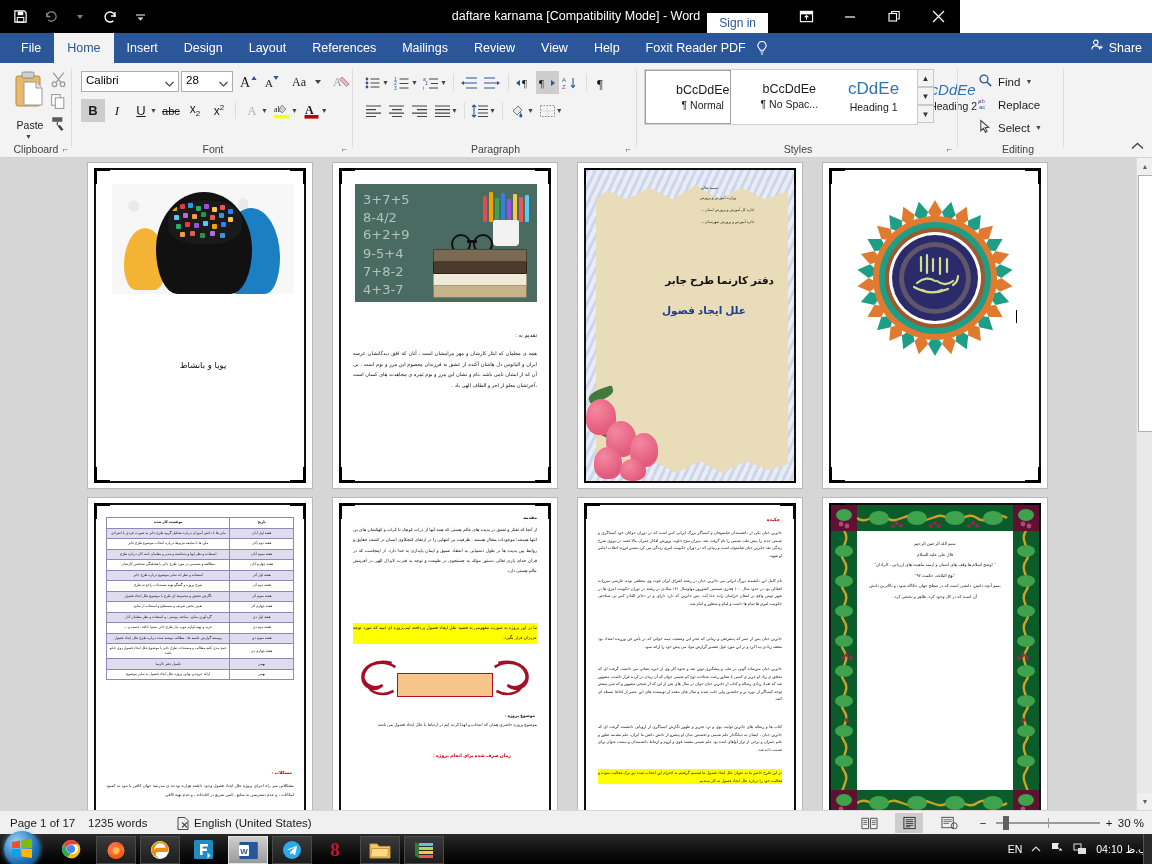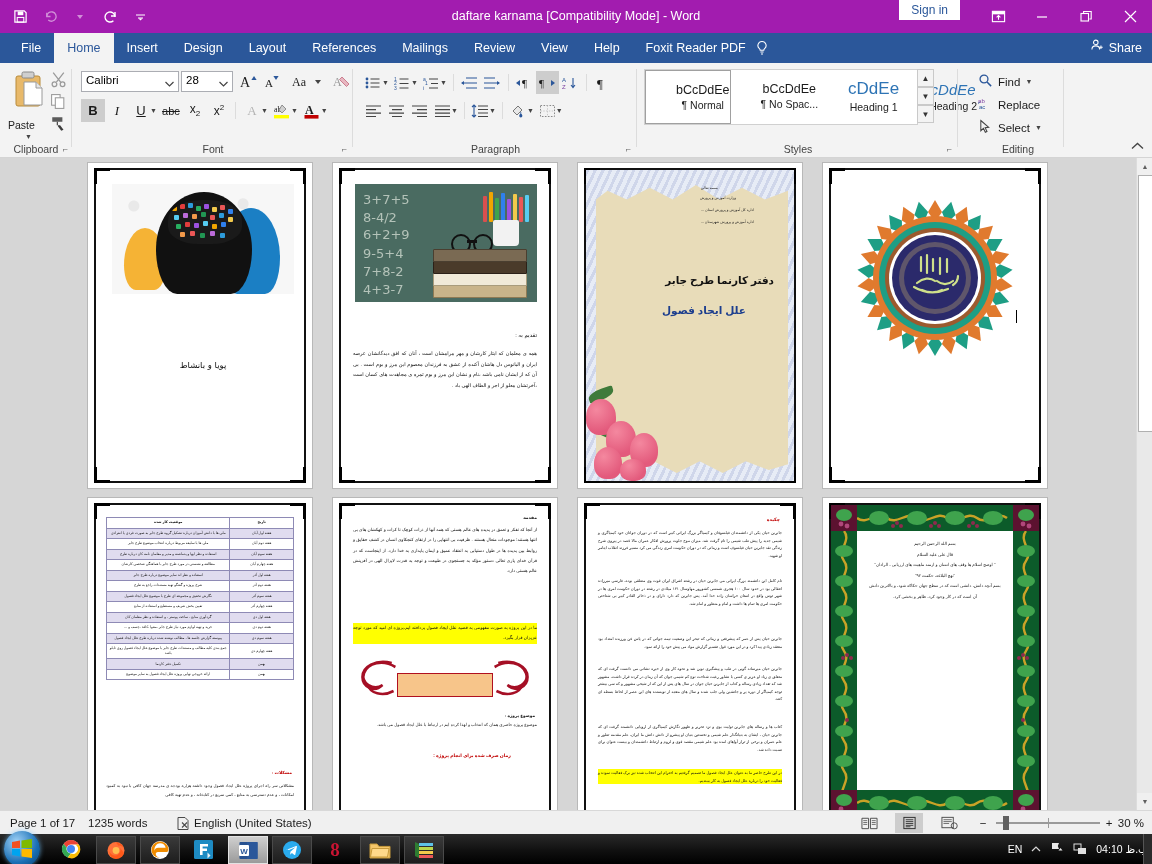--- a/index.html
+++ b/index.html
@@ -5,28 +5,28 @@
 <style>
   html,body{margin:0;padding:0;}
   body{
     width:1152px;height:864px;overflow:hidden;
     font-family:"Liberation Sans","DejaVu Sans",sans-serif;
     background:#fff;-webkit-font-smoothing:antialiased;
   }
   .app{position:relative;width:1152px;height:864px;}
 
   
-  .titlebar{position:absolute;left:0;top:0;width:1152px;height:33px;background:#a21caf;}
+  .titlebar{position:absolute;left:0;top:0;width:960px;height:33px;background:#000000;}
   .qat{position:absolute;left:6px;top:0;height:33px;display:flex;align-items:center;gap:2px;}
   .qat-btn{width:28px;height:26px;display:flex;align-items:center;justify-content:center;color:#fff;}
   .qat-btn svg{display:block;}
   .qat-btn.dim{opacity:.5;}
   .title-text{position:absolute;left:0;top:0;width:1152px;height:33px;line-height:33px;
     text-align:center;color:#fff;font-size:12.5px;}
-  .win-right{position:absolute;right:0;top:0;height:33px;display:flex;align-items:flex-start;}
+  .win-right{position:absolute;right:0;top:0;height:33px;display:flex;align-items:flex-end;}
   .signin{background:#fff;color:#2b579a;font-size:12px;padding:3px 12px;margin-right:16px;border:0;}
   .wbtn{width:44px;height:33px;display:flex;align-items:center;justify-content:center;color:#fff;}
 
   
   .tabstrip{position:absolute;left:0;top:33px;width:1152px;height:30px;background:#2b579a;}
   .tabs{position:absolute;left:8px;top:0;display:flex;height:30px;align-items:stretch;}
   .tab{padding:0 13px;height:30px;line-height:30px;color:#fff;font-size:12.5px;white-space:nowrap;}
   .tab.active{background:#f3f3f3;color:#2b579a;}
   .bulb{position:absolute;left:755px;top:7px;}
   .tellme-txt{position:absolute;left:781px;top:0;height:30px;line-height:30px;color:#fff;font-size:12.5px;}
@@ -36,21 +36,21 @@
   .ribbon{position:absolute;left:0;top:63px;width:1152px;height:94px;background:#f3f3f3;
     border-bottom:1px solid #d4d4d4;}
   .grp{position:absolute;top:0;height:94px;}
   .grp-label{position:absolute;bottom:2px;width:100%;text-align:center;font-size:10.5px;color:#444;}
   .grp-sep{position:absolute;top:6px;width:1px;height:78px;background:#dcdcdc;}
   .dlg{position:absolute;bottom:3px;font-size:9px;color:#666;}
 
   
   .clip{left:0;width:72px;}
   .paste-ico{position:absolute;left:14px;top:8px;}
-  .paste-txt{position:absolute;left:8px;top:56px;width:44px;text-align:left;font-size:10.5px;color:#222;}
+  .paste-txt{position:absolute;left:8px;top:56px;width:44px;text-align:center;font-size:10.5px;color:#222;}
   .paste-car{position:absolute;left:25px;top:70px;font-size:7px;color:#444;}
   .clipmini{position:absolute;left:50px;}
 
   
   .fontg{left:73px;width:280px;}
   .fontbox{position:absolute;left:8px;top:8px;width:98px;height:21px;border:1px solid #abadb3;background:#fff;
     font-size:11.5px;color:#000;padding:2px 0 0 4px;box-sizing:border-box;}
   .fontcar{position:absolute;right:4px;top:5px;}
   .sizebox{position:absolute;left:108px;top:8px;width:52px;height:21px;border:1px solid #abadb3;background:#fff;
     font-size:11.5px;color:#000;padding:2px 0 0 4px;box-sizing:border-box;}

